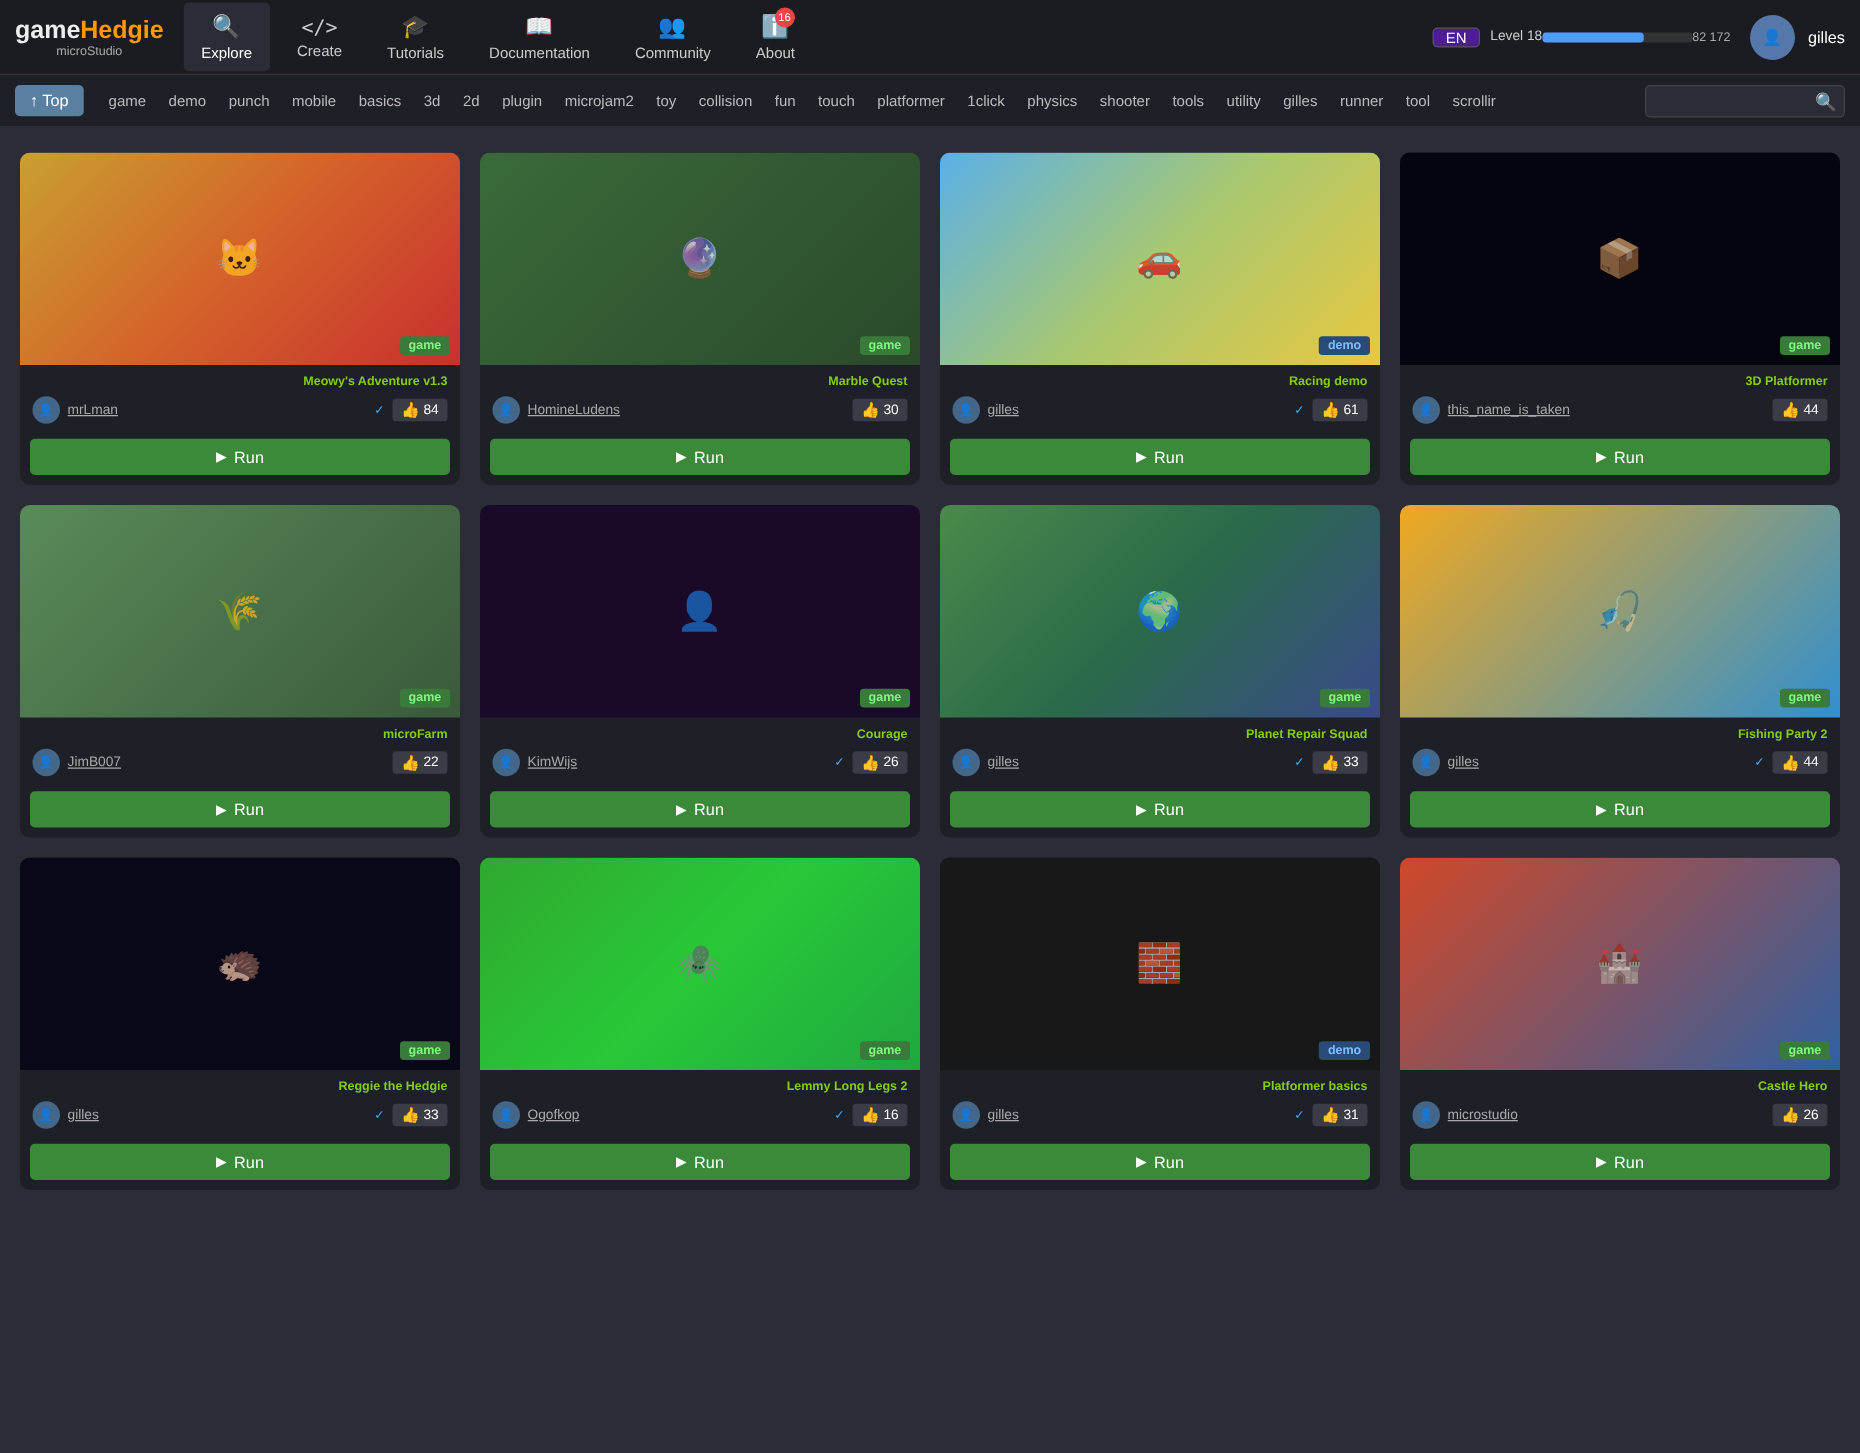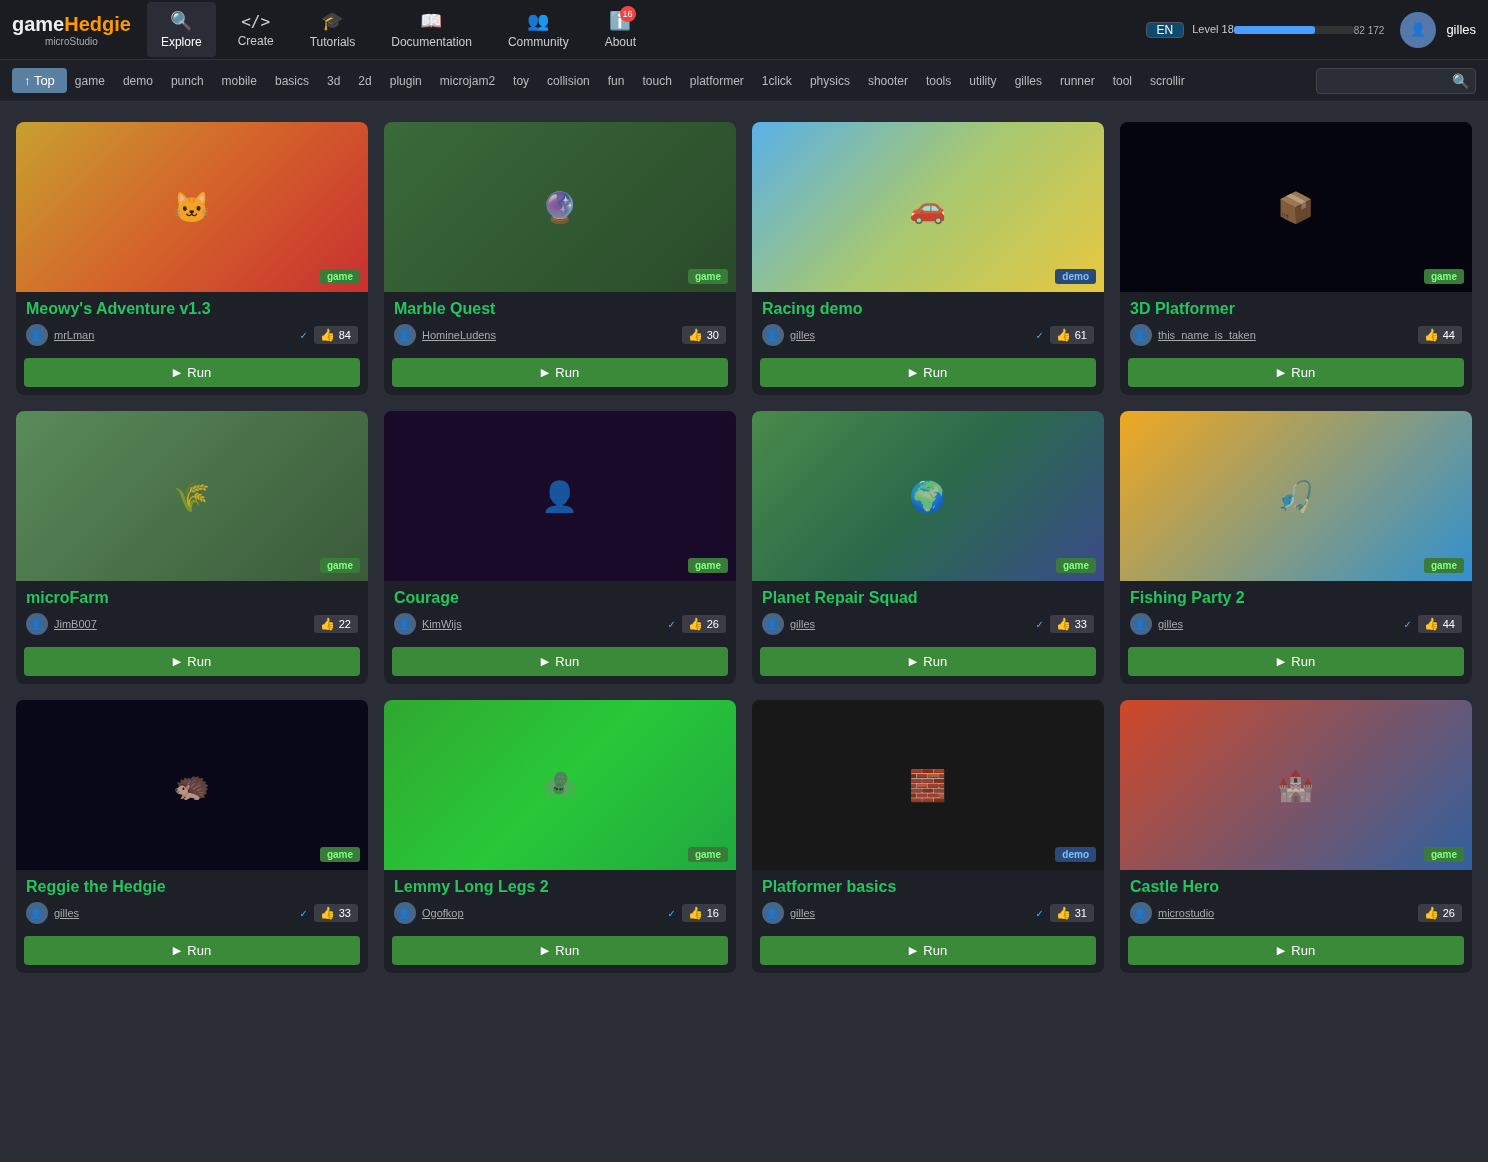--- a/index.html
+++ b/index.html
@@ -9,48 +9,48 @@
     .header { background: #1a1c22; display: flex; align-items: center; padding: 0 12px; height: 60px; gap: 8px; border-bottom: 1px solid #333; }
     .logo { display: flex; flex-direction: column; align-items: center; margin-right: 8px; }
     .logo-text { font-size: 20px; font-weight: bold; }
     .logo-text .micro { color: #eee; }
     .logo-text .studio { color: #f90; }
     .logo-sub { font-size: 10px; color: #aaa; }
     .nav-item { display: flex; flex-direction: column; align-items: center; padding: 8px 14px; cursor: pointer; color: #ccc; font-size: 12px; gap: 3px; border-radius: 4px; }
     .nav-item.active { background: #2a2d35; color: #fff; }
     .nav-icon { font-size: 18px; }
     .nav-spacer { flex: 1; }
-    .lang-btn { background: #0c4a6e; border: 1px solid #555; color: #fff; padding: 0 10px; border-radius: 4px; cursor: pointer; font-size: 12px; }
+    .lang-btn { background: #4c1d95; border: 1px solid #555; color: #fff; padding: 0 10px; border-radius: 4px; cursor: pointer; font-size: 12px; }
     .level-bar-wrap { display: flex; flex-direction: row; align-items: center; min-width: 120px; }
     .level-text { font-size: 11px; color: #ccc; margin-bottom: 2px; }
     .level-bar-bg { background: #333; border-radius: 3px; height: 8px; width: 120px; }
     .level-bar-fill { background: #4a9eff; border-radius: 3px; height: 8px; }
     .level-xp { font-size: 10px; color: #aaa; margin-top: 1px; }
     .user-avatar { width: 36px; height: 36px; border-radius: 50%; background: #555; display: flex; align-items: center; justify-content: center; overflow: hidden; }
     .user-name { font-size: 13px; color: #fff; margin-left: 4px; cursor: pointer; }
     .notif-dot { background: #e44; color: #fff; border-radius: 50%; font-size: 9px; width: 16px; height: 16px; display: flex; align-items: center; justify-content: center; position: absolute; top: -4px; right: -4px; }
     .about-wrap { position: relative; display: inline-flex; align-items: center; }
 
     
-    .filter-bar { background: #1e2028; display: flex; align-items: center; padding: 0 12px; height: 42px; gap: 0; border-bottom: 1px solid #333; }
+    .filter-bar { background: #1e2028; display: flex; align-items: center; padding: 0 12px; height: 42px; gap: 12px; border-bottom: 1px solid #333; }
     .top-btn { background: #5a7fa0; color: #fff; border: none; padding: 5px 12px; border-radius: 4px; cursor: pointer; font-size: 13px; display: flex; align-items: center; gap: 4px; white-space: nowrap; }
     .tag-pill { background: transparent; color: #bbb; border: none; padding: 4px 8px; cursor: pointer; font-size: 12px; border-radius: 3px; white-space: nowrap; }
     .search-wrap { margin-left: auto; position: relative; }
     .search-input { background: #2a2d35; border: 1px solid #444; color: #fff; padding: 5px 28px 5px 8px; border-radius: 4px; font-size: 12px; width: 160px; }
     .search-icon-btn { position: absolute; right: 6px; top: 50%; transform: translateY(-50%); color: #aaa; font-size: 14px; background: none; border: none; cursor: pointer; }
 
     
     .game-grid { display: grid; grid-template-columns: repeat(4, 1fr); gap: 16px; padding: 20px 16px; max-width: 1488px; }
     .game-card { background: #1e2028; border-radius: 8px; overflow: hidden; display: flex; flex-direction: column; }
     .thumb-placeholder { width: 100%; height: 170px; background: #333; position: relative; overflow: hidden; }
     .badge { position: absolute; bottom: 8px; right: 8px; padding: 2px 7px; border-radius: 3px; font-size: 10px; font-weight: bold; }
     .badge-game { background: #3a7a3a; color: #7eff7e; }
     .badge-demo { background: #2a4a7a; color: #7ec0ff; }
     .game-info { padding: 8px 10px 6px; }
-    .game-title { font-size: 16px; font-weight: bold; color: #22c55e; text-align: left; margin-bottom: 6px; }
+    .game-title { font-size: 10px; font-weight: bold; color: #84cc16; text-align: right; margin-bottom: 6px; }
     .game-meta { display: flex; align-items: center; gap: 6px; margin-bottom: 0; }
     .meta-avatar { width: 22px; height: 22px; border-radius: 50%; background: #555; display: flex; align-items: center; justify-content: center; font-size: 10px; overflow: hidden; flex-shrink: 0; }
     .meta-name { font-size: 11px; color: #aaa; flex: 1; min-width: 0; overflow: hidden; text-overflow: ellipsis; white-space: nowrap; text-decoration: underline; }
     .like-count { display: flex; align-items: center; gap: 3px; font-size: 11px; color: #fff; background: #3a3d45; padding: 2px 7px; border-radius: 3px; white-space: nowrap; flex-shrink: 0; }
     .like-icon { color: #4a9eff; font-size: 12px; }
     .run-btn { background: #3a8a3a; color: #fff; border: none; width: calc(100% - 16px); margin: 6px 8px 8px; padding: 7px; border-radius: 4px; cursor: pointer; font-size: 13px; display: flex; align-items: center; justify-content: center; gap: 6px; }
     .play-icon { font-size: 11px; }
 
     
     .thumb-1 { background: linear-gradient(135deg, #c8a030 0%, #d4622a 50%, #c83030 100%); }

